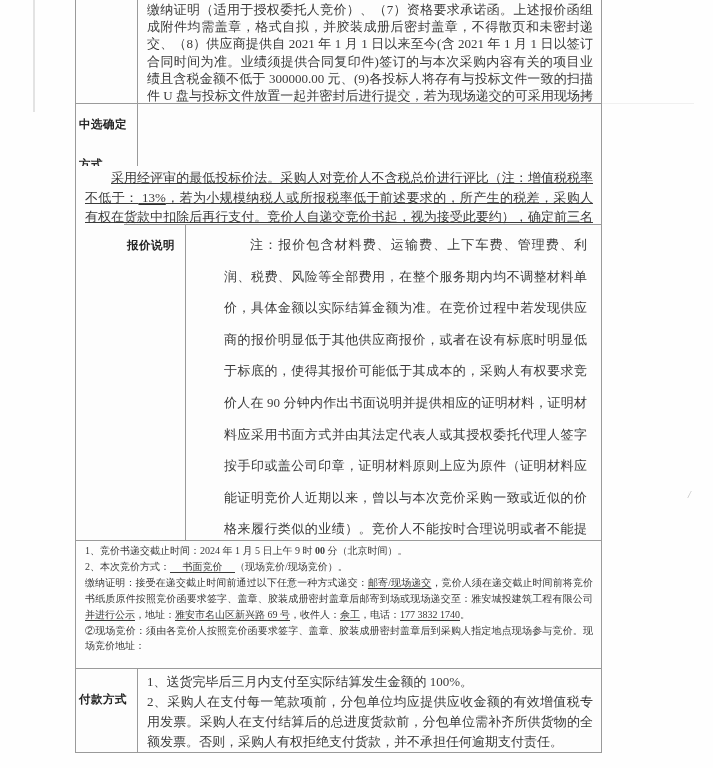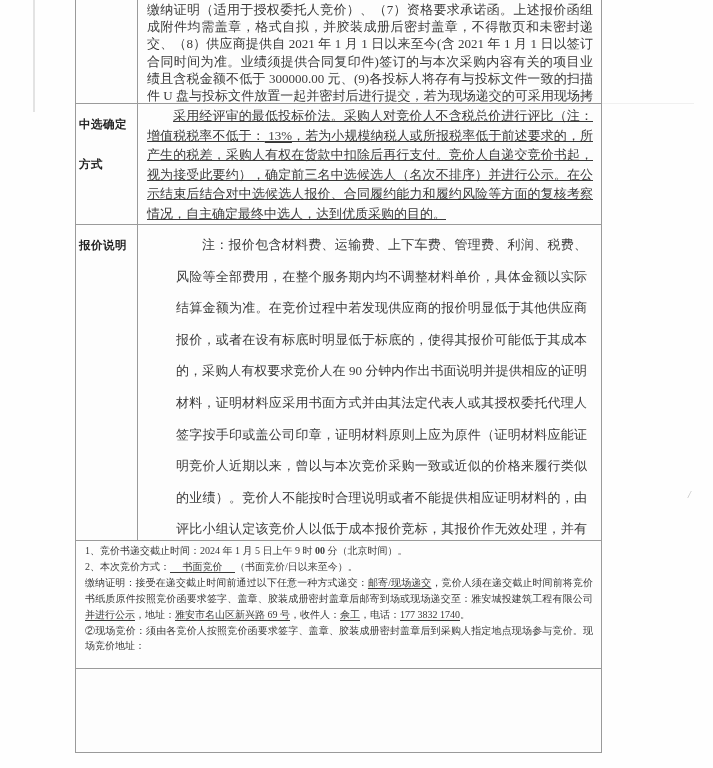--- a/index.html
+++ b/index.html
@@ -37,22 +37,22 @@
   .r1 .content-cell p{text-indent:2em;text-decoration:underline;}
   .r2 .content-cell{line-height:31.6px;padding:4px 14px 0 38px;}
   .r2 .content-cell p{text-indent:2em;}
   .r3 .content-cell{font-size:10px;line-height:15.9px;padding-top:2px;}
   .r4 .content-cell{line-height:20px;padding-top:3px;}
   .u{text-decoration:underline;text-underline-offset:2px;}
   .b{font-weight:bold;}
 
   
   .r0{height:103px;}
-  .r1{height:121px;}
-  .r2{height:316px;}
+  .r1{height:121px;flex-direction:column;}
+  .r2{height:316px;margin-left:48px;}
   .r3{height:128px;}
   .r4{height:84px;}
 </style>
 </head>
 <body>
 
 <div class="page">
   <div class="scan-edge"></div>
   <div class="scan-line"></div>
   <div class="scan-speck">/</div>
@@ -76,23 +76,28 @@
     <div class="t-row r2">
       <div class="label-cell">报价说明</div>
       <div class="content-cell">
         <p><span>注：报价包含材料费、运输费、上下车费、管理费、利润、税费、风险等全部费用，在整个服务期内均不调整材料单价，具体金额以实际结算金额为准。在竞价过程中若发现供应商的报价明显低于其他供应商报价，或者在设有标底时明显低于标底的，使得其报价可能低于其成本的，采购人有权要求竞价人在 90 分钟内作出书面说明并提供相应的证明材料，证明材料应采用书面方式并由其法定代表人或其授权委托代理人签字按手印或盖公司印章，证明材料原则上应为原件（证明材料应能证明竞价人近期以来，曾以与本次竞价采购一致或近似的价格来履行类似的业绩）。竞价人不能按时合理说明或者不能提供相应证明材料的，由评比小组认定该竞价人以低于成本报价竞标，其报价作无效处理，并有权将该竞价人列入采购人黑名单。</span></p>
       </div>
     </div>
 
     <div class="t-row r3">
       <div class="content-cell">
         <p><span>1、竞价书递交截止时间：2024 年 1 月 5 日上午 9 时 </span><span class="b">00</span><span> 分（北京时间）。</span></p>
-        <p><span>2、本次竞价方式：</span><span class="u">　 书面竞价 　</span><span>（书面竞价/日以来至今）。</span></p>
+        <p><span>2、本次竞价方式：</span><span class="u">　 书面竞价 　</span><span>（现场竞价/现场竞价）。</span></p>
         <p><span>缴纳证明：接受在递交截止时间前通过以下任意一种方式递交：</span><span class="u">邮寄/现场递交</span><span>，竞价人须在递交截止时间前将竞价书纸质原件按照竞价函要求签字、盖章、胶装成册密封盖章后邮寄到场或现场递交至：雅安城投建筑工程有限公司</span><span class="u">并进行公示</span><span>，地址：</span><span class="u">雅安市名山区新兴路 69 号</span><span>，收件人：</span><span class="u">佘工</span><span>，电话：</span><span class="u">177 3832 1740</span><span>。</span></p>
         <p><span>②现场竞价：须由各竞价人按照竞价函要求签字、盖章、胶装成册密封盖章后到采购人指定地点现场参与竞价。现场竞价地址：</span></p>
       </div>
     </div>
 
     <div class="t-row r4">
+      <div class="label-cell label-pad">付款方式</div>
+      <div class="content-cell">
+        <p><span>1、送货完毕后三月内支付至实际结算发生金额的 100%。</span></p>
+        <p><span>2、采购人在支付每一笔款项前，分包单位均应提供应收金额的有效增值税专用发票。采购人在支付结算后的总进度货款前，分包单位需补齐所供货物的全额发票。否则，采购人有权拒绝支付货款，并不承担任何逾期支付责任。</span></p>
+      </div>
     </div>
 
   </div>
 </div>
 
 </body></html>

